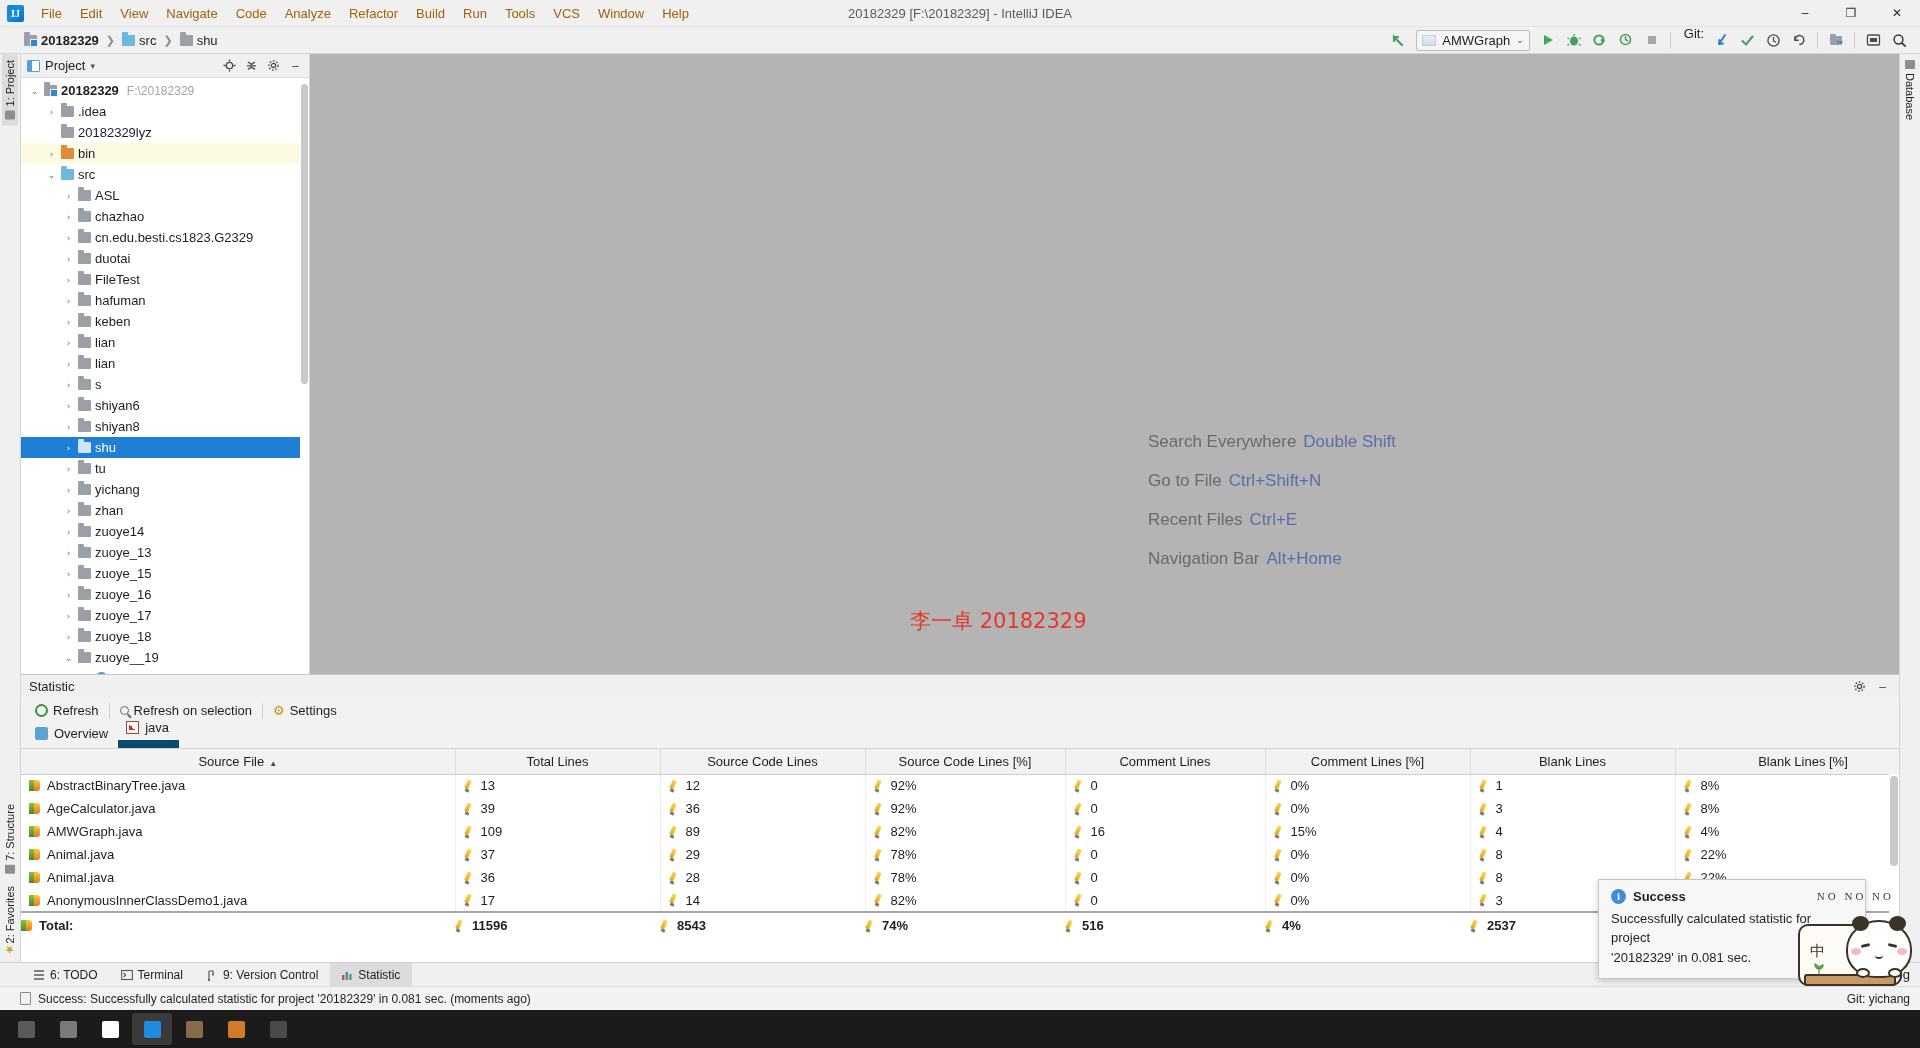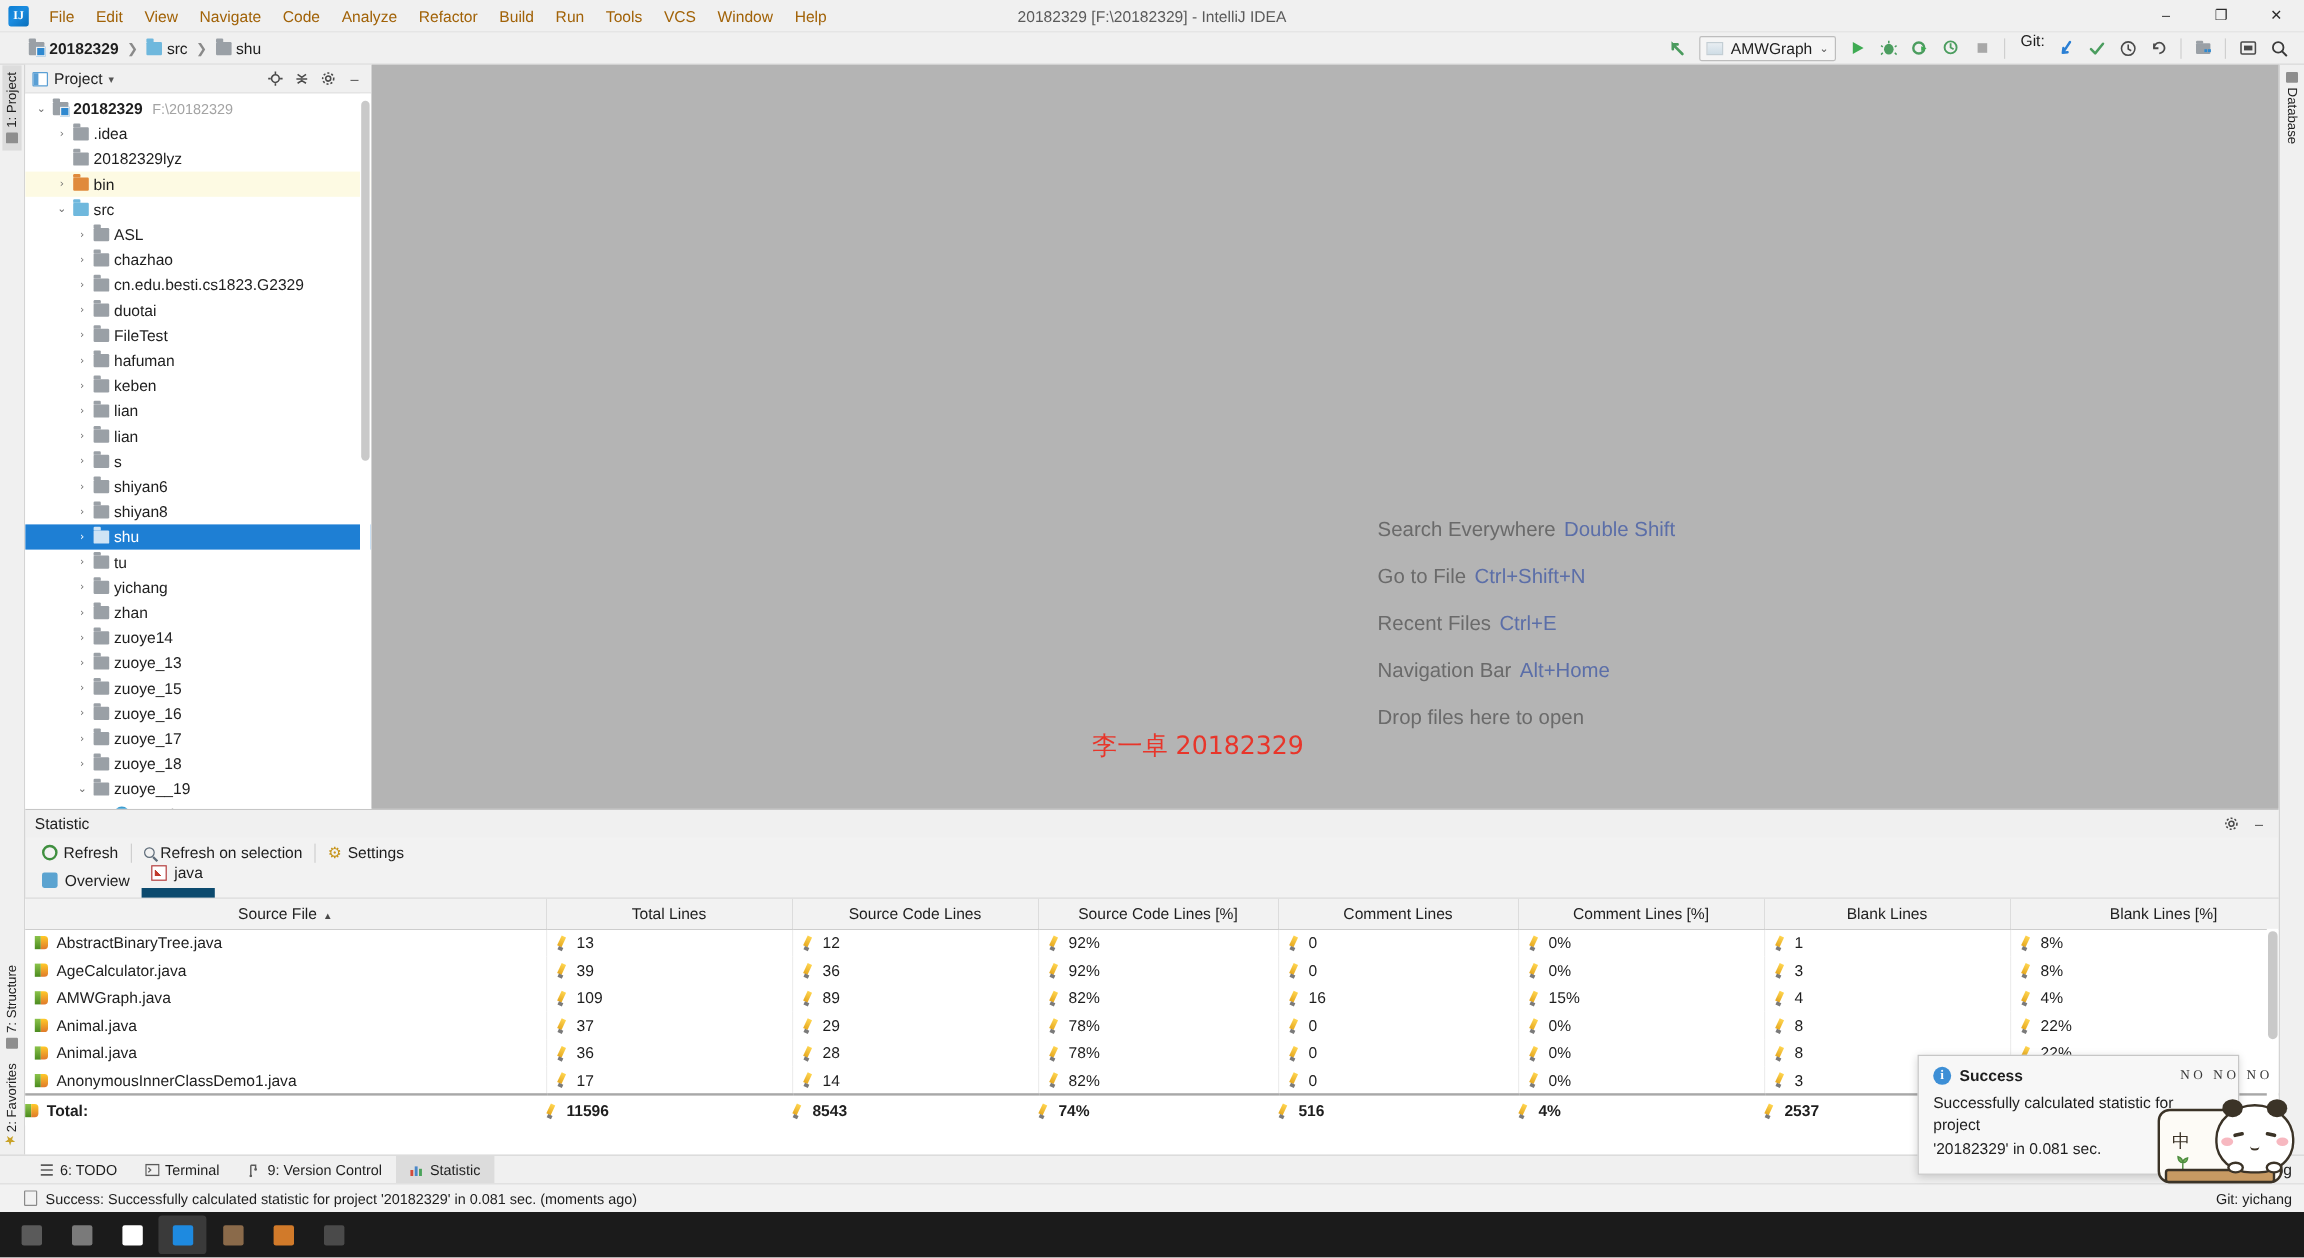--- a/index.html
+++ b/index.html
@@ -736,23 +736,20 @@
               <span class="wkey">Ctrl+Shift+N</span>
             </div>
             <div class="wline">
               <span>Recent Files</span>
               <span class="wkey">Ctrl+E</span>
             </div>
             <div class="wline">
               <span>Navigation Bar</span>
               <span class="wkey">Alt+Home</span>
             </div>
-            <div class="wline">
-              <span>Drop files here to open</span>
-            </div>
           </div>
           <div class="watermark">李一卓 20182329</div>
         </div>
       </div>
 
       <div class="stat-pane">
         <div class="stat-header">
           <span class="t">Statistic</span>
           <div class="tools">
             <div class="pane-tool">

